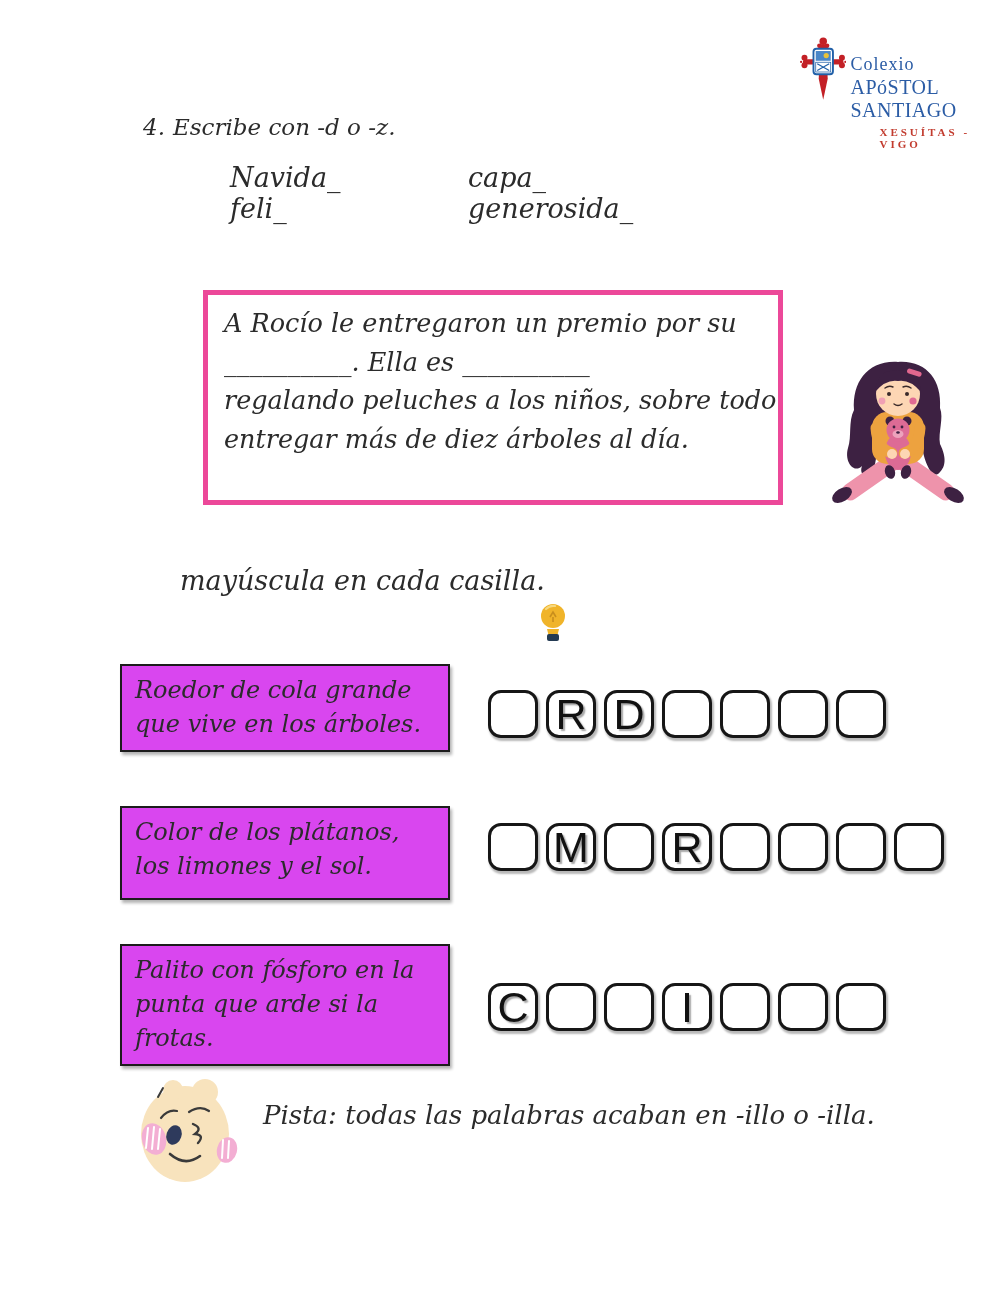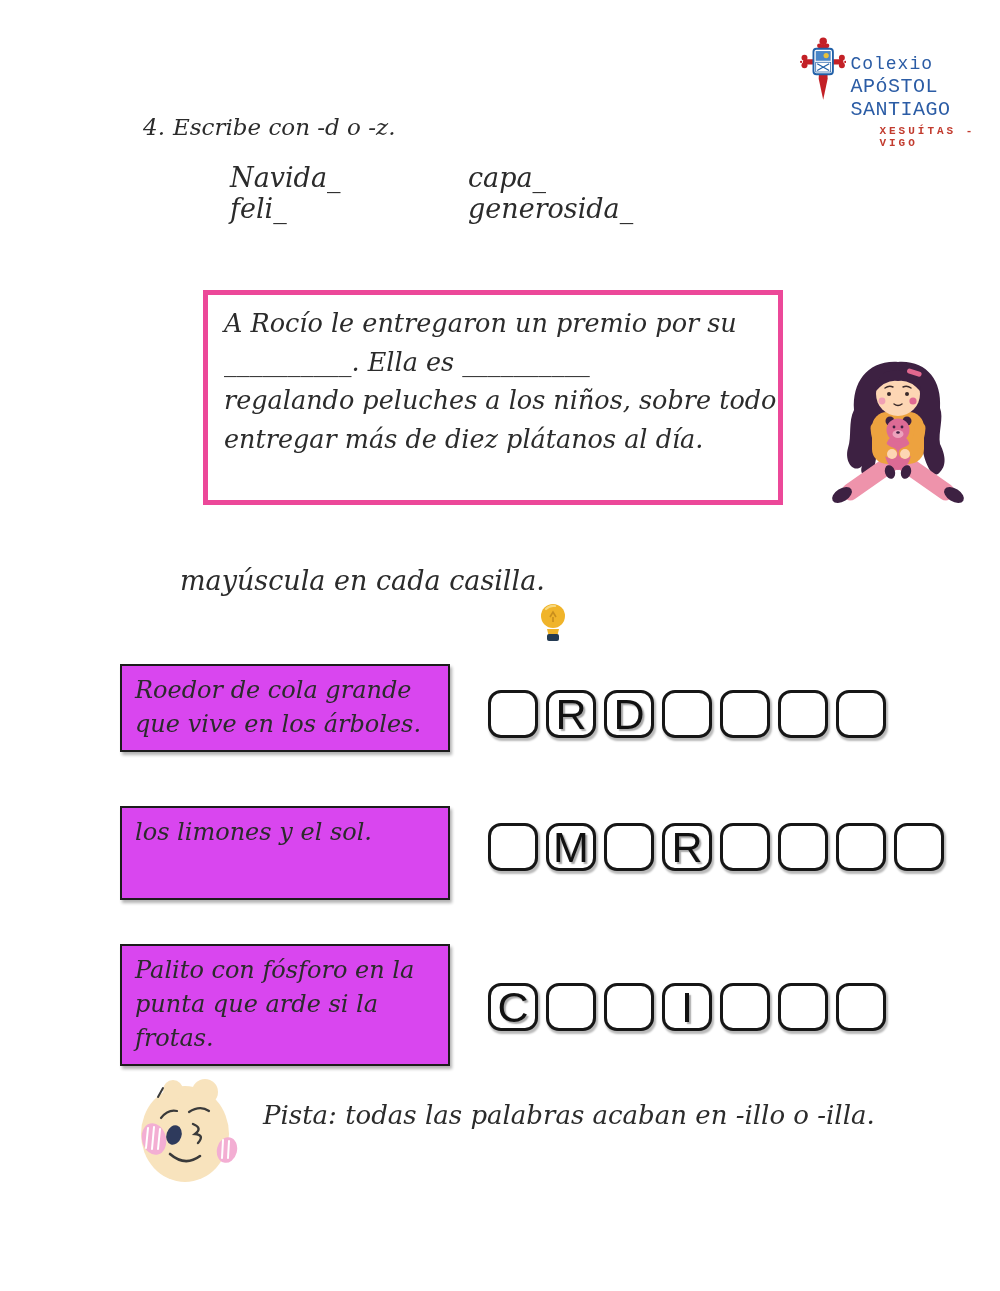--- a/index.html
+++ b/index.html
@@ -3,21 +3,21 @@
 <meta charset="utf-8">
 <style>
   html,body{margin:0;padding:0;background:#e8e8e8;}
   .page{
     position:relative;width:1000px;height:1291px;margin:0 auto;
     background:#ffffff;overflow:hidden;
     font-family:"DejaVu Serif",serif;font-style:italic;color:#2b2b2b;
   }
   
   .logo{position:absolute;left:800px;top:26px;display:flex;align-items:flex-start;font-style:normal;}
-  .logo-text{margin-top:28px;margin-left:4px;font-family:Liberation Mono, monospace;}
+  .logo-text{margin-top:28px;margin-left:4px;font-family:Liberation Serif, serif;}
   .logo-name1{color:#2b5ca5;font-size:18px;letter-spacing:1px;}
   .logo-name2{color:#2b5ca5;font-size:20px;letter-spacing:.5px;margin-top:1px;}
   .logo-sub{color:#c23b2e;font-size:11px;letter-spacing:3px;margin-top:4px;font-weight:bold;padding-left:29px;}
   
   .ex4-title{position:absolute;left:143px;top:114px;font-size:23px;white-space:nowrap;}
   .ex4-title .num{margin-right:8px;}
   .words{position:absolute;left:230px;top:162px;display:grid;grid-template-columns:238px auto;font-size:27px;}
   
   .story{
     position:absolute;left:203px;top:290px;width:580px;height:215px;box-sizing:border-box;
@@ -97,21 +97,21 @@
     <span>Navida_</span>
     <span>capa_</span>
     <span>feli_</span>
     <span>generosida_</span>
   </div>
 
   <div class="story">
     <div>A Rocío le entregaron un premio por su</div>
     <div>__________. Ella es __________</div>
     <div>regalando peluches a los niños, sobre todo</div>
-    <div>entregar más de diez plátanos al día.</div>
+    <div>entregar más de diez árboles al día.</div>
   </div>
 
   <svg class="girl" width="140" height="155" viewBox="0 0 140 155">
 
     <path d="M70,10 C40,8 24,30 26,58 C20,70 24,84 20,96 C16,110 26,122 34,114 C30,124 42,130 46,118 L50,95 L94,95 C96,108 104,130 112,120 C120,112 116,100 112,92 C110,80 116,66 112,56 C114,28 98,8 70,10 Z" fill="#3d2142"></path>
 
     <path d="M62,112 L22,140" stroke="#ee93ab" stroke-width="17" stroke-linecap="round"></path>
     <path d="M78,112 L118,140" stroke="#ee93ab" stroke-width="17" stroke-linecap="round"></path>
 
     <ellipse cx="14" cy="143" rx="11" ry="6.5" transform="rotate(-32 14 143)" fill="#3d2142"></ellipse>
@@ -173,20 +173,21 @@
           <div class="cell">R</div>
           <div class="cell">D</div>
           <div class="cell"></div>
           <div class="cell"></div>
           <div class="cell"></div>
           <div class="cell"></div>
         </div>
       </div>
       <div class="puzzle p1">
         <div class="clue-box">
+          <div class="clue-line">Color de los plátanos,</div>
           <div class="clue-line">los limones y el sol.</div>
         </div>
         <div class="cells">
           <div class="cell"></div>
           <div class="cell">M</div>
           <div class="cell"></div>
           <div class="cell">R</div>
           <div class="cell"></div>
           <div class="cell"></div>
           <div class="cell"></div>

